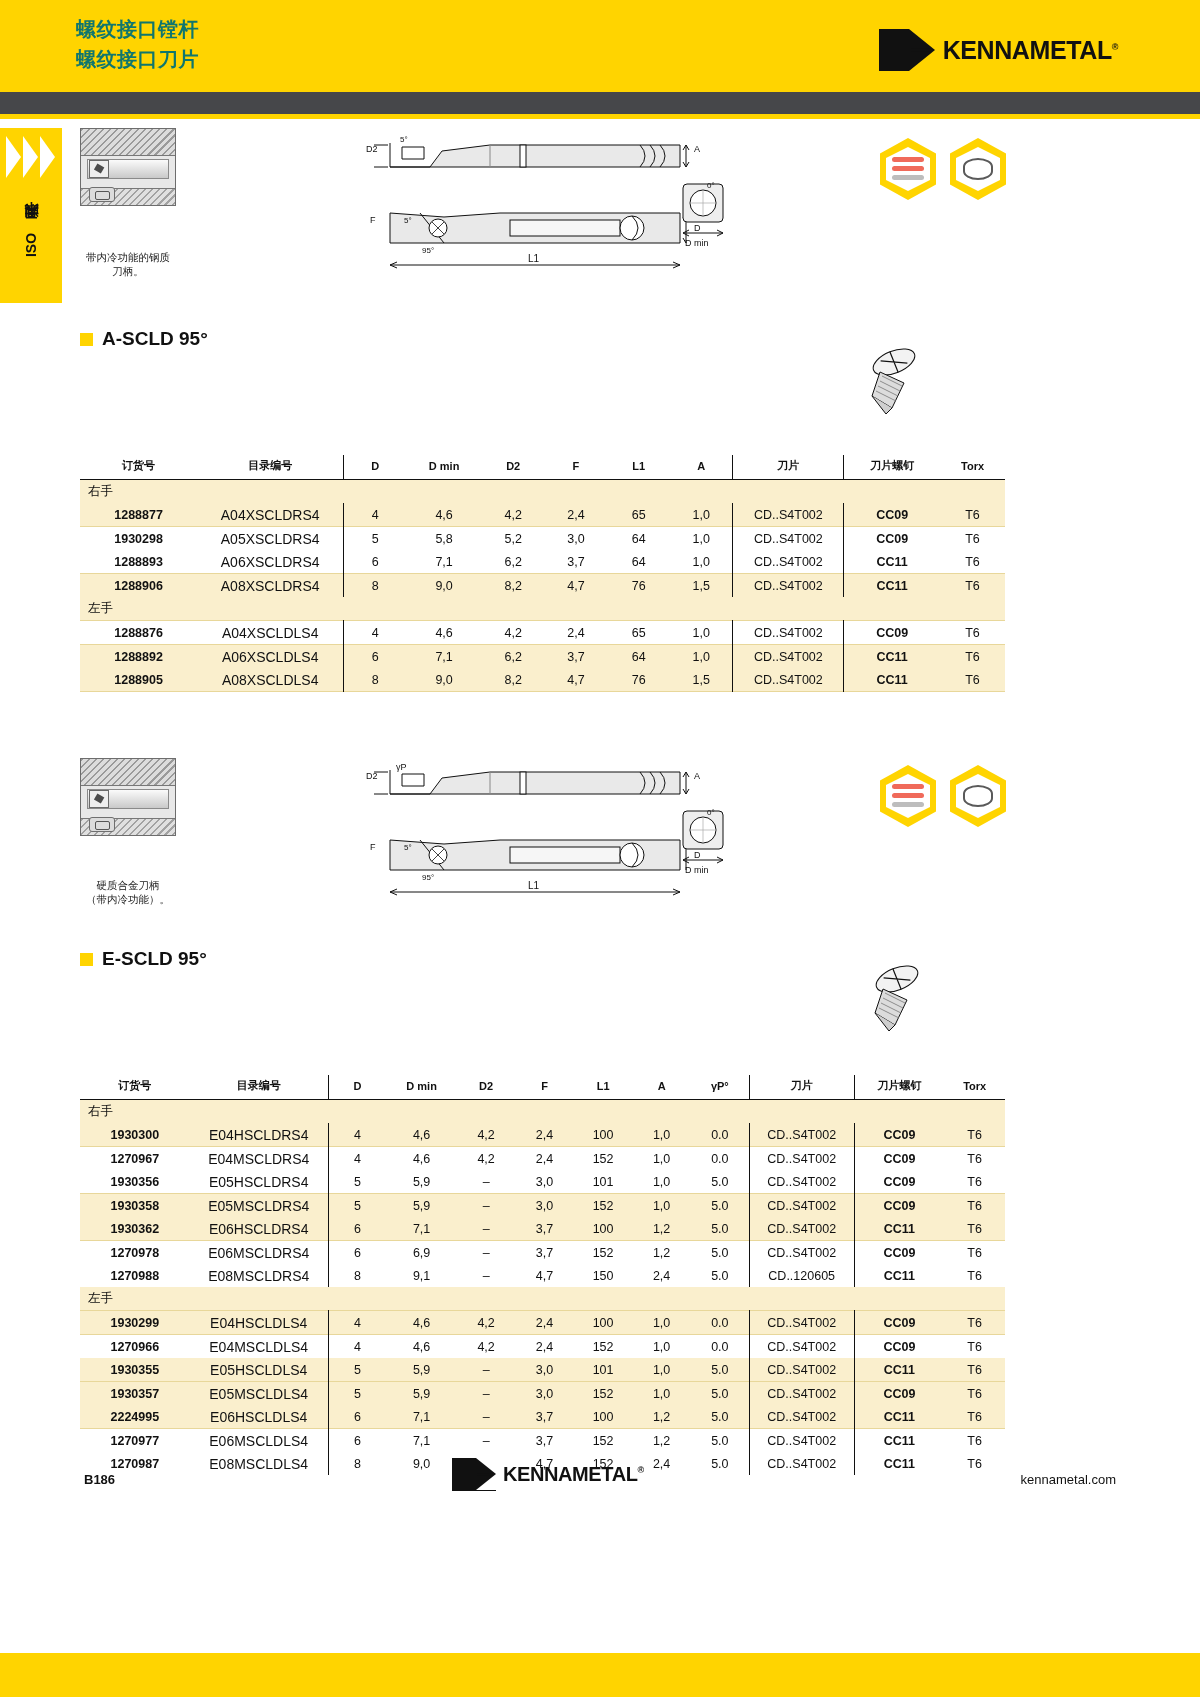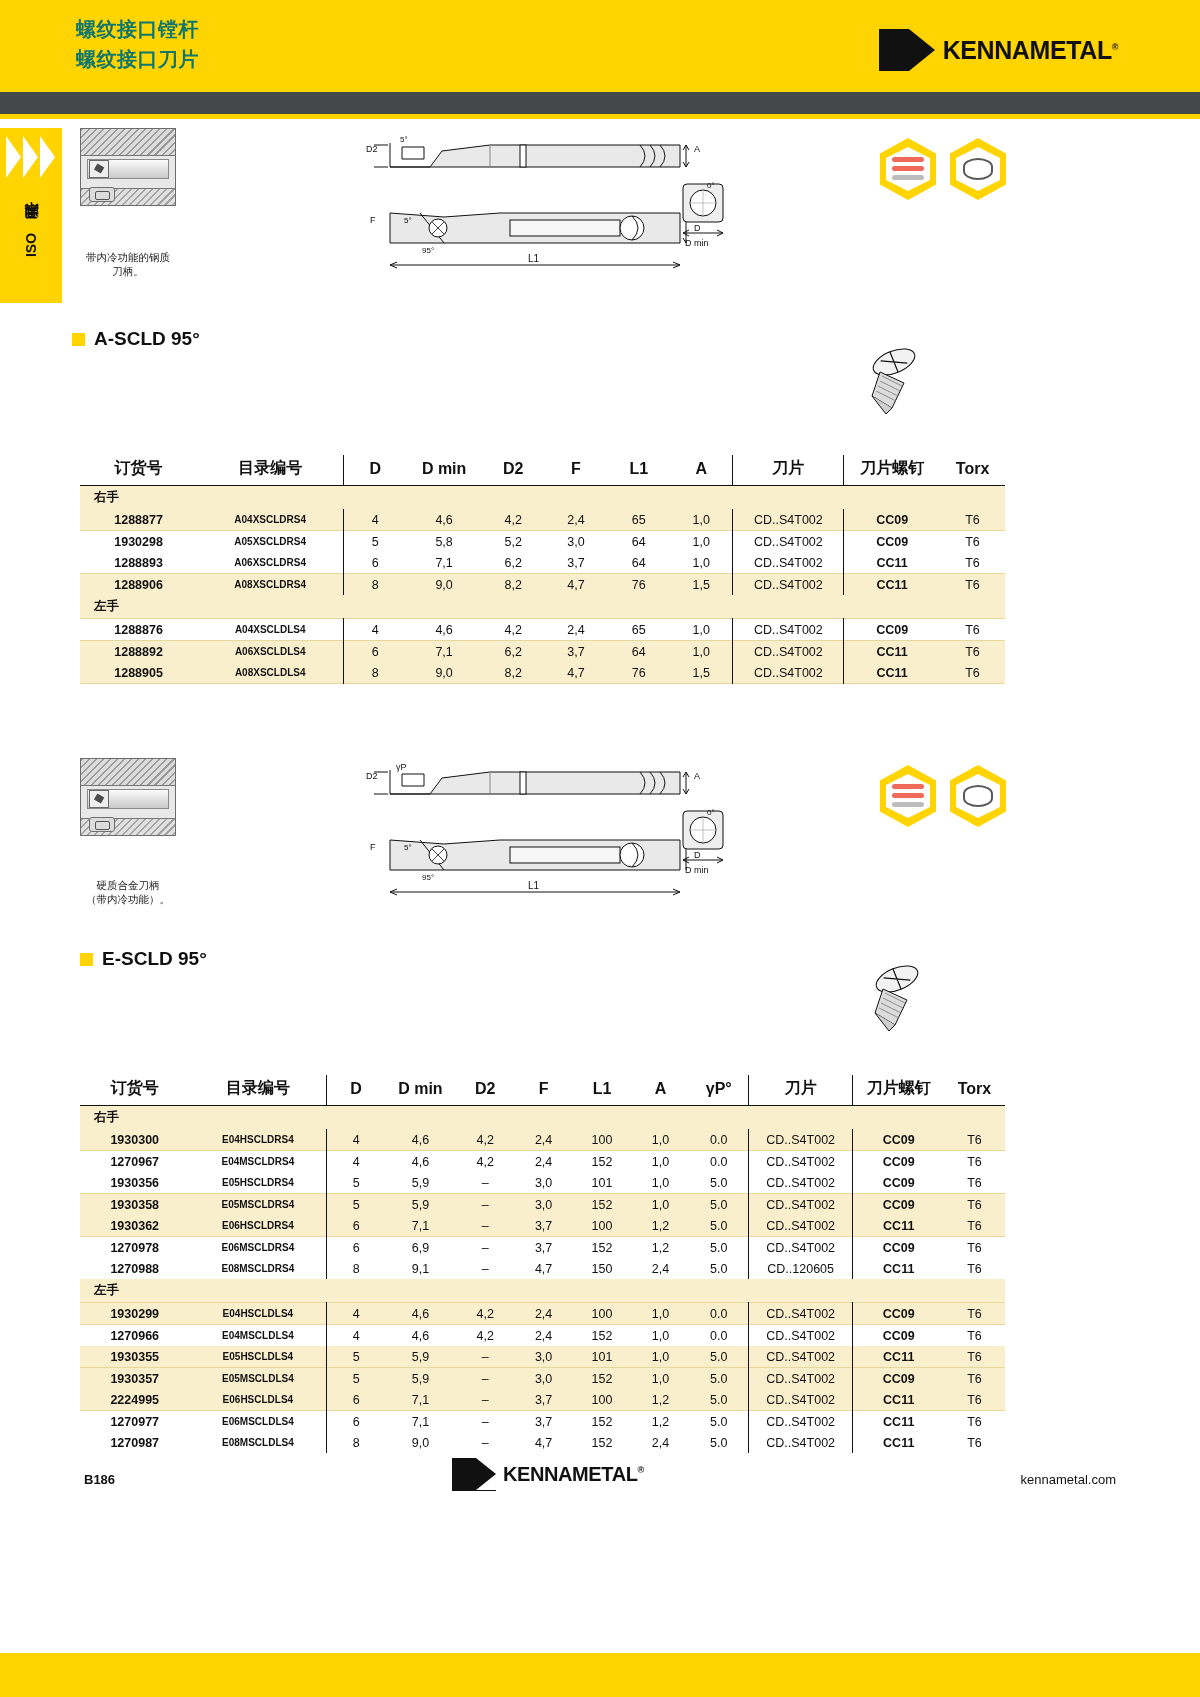--- a/index.html
+++ b/index.html
@@ -158,34 +158,34 @@
   .screw { position:absolute; }
 
   
   table.spec {
     position:absolute;
     border-collapse:collapse;
     font-size:12.5px;
     color:#111;
   }
   table.spec th {
-    font-size:16px; font-weight:700; color:#111;
+    font-size:11px; font-weight:700; color:#111;
     padding:3px 2px 6px 2px; text-align:center;
     border-bottom:1.6px solid #111;
     white-space:nowrap;
   }
   table.spec td {
     padding:3.5px 2px; text-align:center; white-space:nowrap;
   }
   table.spec tr.group td {
-    text-align:left; font-size:12.5px; font-weight:700;
-    padding-left:14px; padding-top:3px; padding-bottom:3px;
+    text-align:left; font-size:12.5px; font-weight:400;
+    padding-left:8px; padding-top:3px; padding-bottom:3px;
   }
   .c-order { width:112px; font-weight:700; font-size:12.5px; }
-  .c-cat   { width:140px; font-weight:700; font-size:10px; text-align:center; }
+  .c-cat   { width:140px; font-weight:400; font-size:14px; text-align:center; }
   .c-num   { width:60px; }
   .c-dmin  { width:72px; }
   .c-insert{ width:106px; }
   .c-screw { width:92px; font-weight:700; }
   .c-torx  { width:62px; }
   .sep-l { border-left:1.4px solid #111; }
   tr.hl td { background:#faefcd; }
   .rule-top { border-top:1.4px solid #e8d79a; }
   .rule-bot { border-bottom:1.4px solid #e8d79a;margin-top:36px; }
 
@@ -317,21 +317,21 @@
     <div class="bar" style="top:19px; background:#f06a5a;"></div>
     <div class="bar" style="top:28px; background:#bdbdbd;"></div>
   </div>
 </div>
 <div class="hex" style="left:950px; top:138px;">
   <div class="inner">
       <div class="cone"></div>
     </div>
 </div>
 
-<div class="sec-title" style="left:72px; top:328px;">
+<div class="sec-title" style="left:80px; top:328px;">
   <span class="sq"></span>
   <span>A-SCLD 95°</span>
 </div>
 
 <div class="screw" style="left:852px; top:348px;">
 <svg width="80" height="72" viewBox="0 0 80 72">
   <g stroke="#111" fill="none" stroke-width="1">
     <ellipse cx="42" cy="14" rx="22" ry="11" fill="#f2f2f2" transform="rotate(-22 42 14)"></ellipse>
     <path d="M30 8 l24 12 M42 3 l0 22" stroke="#111" stroke-width="1.2" transform="rotate(-22 42 14)"></path>
     <path d="M28 24 L52 35 L40 60 L20 48 Z" fill="#dcdcdc"></path>

